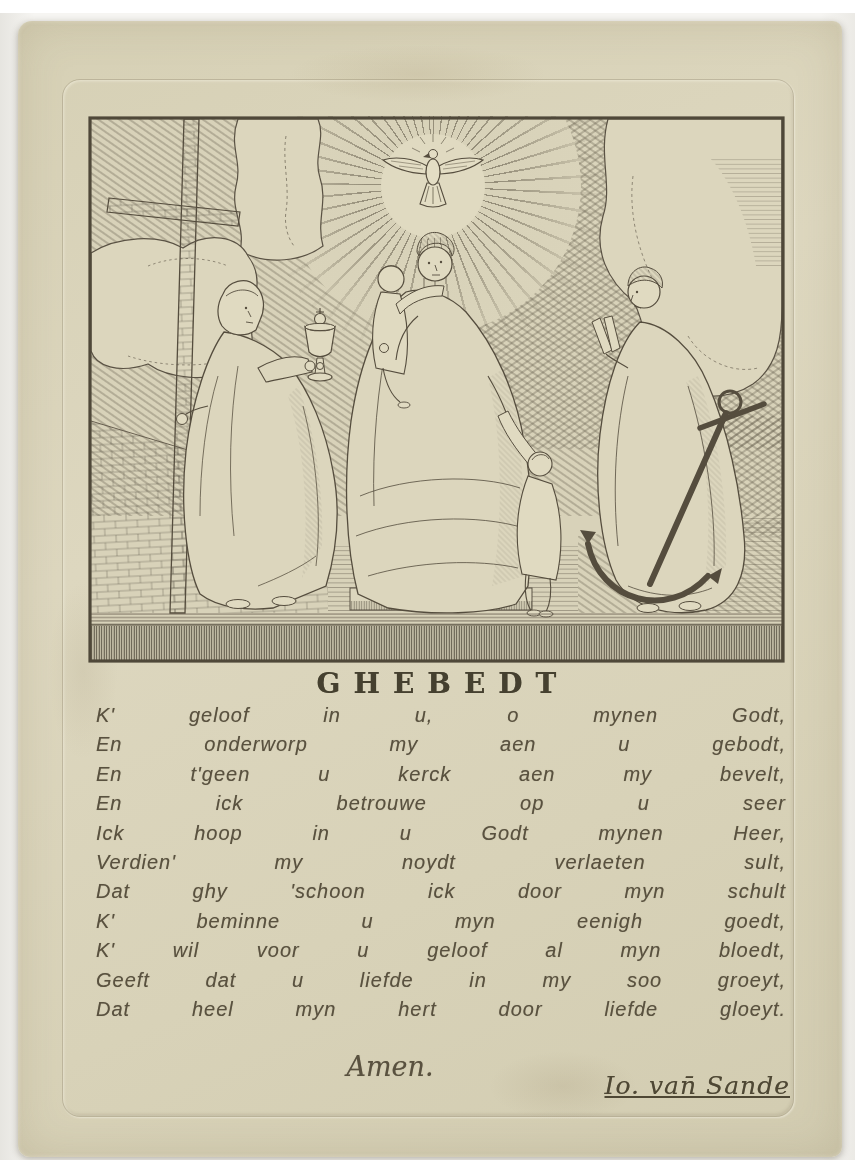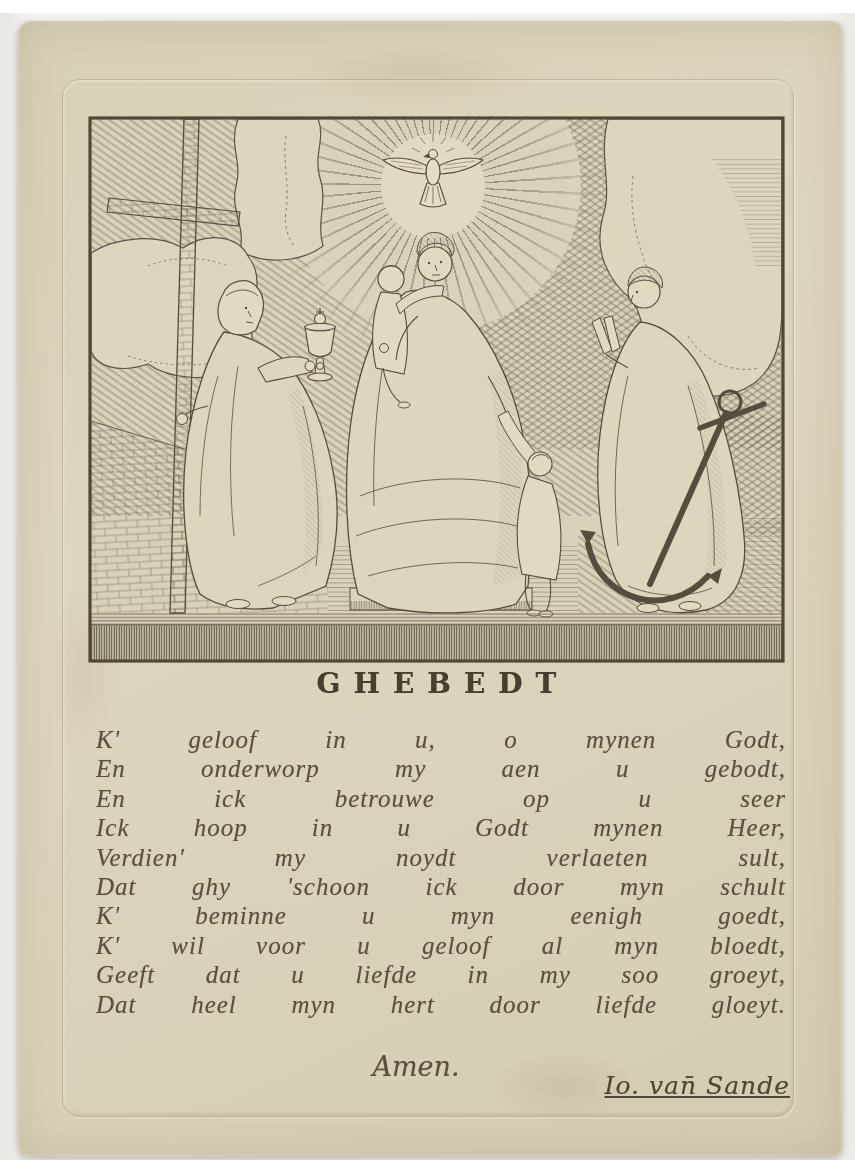--- a/index.html
+++ b/index.html
@@ -22,25 +22,25 @@
   .engraving{position:absolute;left:70px;top:95px;width:697px;height:547px;background:#d8d2b9;overflow:hidden;}
   .glory-rays{position:absolute;left:175px;top:-100px;width:340px;height:340px;border-radius:50%;
     background:repeating-conic-gradient(from 0deg at 50% 50%, rgba(88,80,64,.52) 0deg 1.1deg, rgba(88,80,64,0) 1.1deg 6.6deg);}
   .glory-rays::after{content:'';position:absolute;inset:0;border-radius:50%;
     background:radial-gradient(circle, rgba(218,212,187,0) 28%, rgba(218,212,187,.95) 72%);}
   .engraving svg{position:absolute;left:0;top:0;}
 
   .title{position:absolute;left:70px;top:646px;width:697px;text-align:center;text-indent:13px;
     font-family:"DejaVu Serif",serif;font-weight:700;font-size:28px;letter-spacing:13px;color:#45402f;
     text-shadow:0 0 .6px rgba(69,64,47,.6);}
-  .prayer{position:absolute;left:78px;top:704px;width:690px;
-    font-family:Liberation Serif, serif;font-style:italic;font-size:25px;line-height:29px;
+  .prayer{position:absolute;left:78px;top:680px;width:690px;
+    font-family:Liberation Sans, sans-serif;font-style:italic;font-size:20px;line-height:29px;
     letter-spacing:1px;word-spacing:9px;color:#59513f;text-shadow:0 0 .7px rgba(89,81,63,.45);}
   .prayer .line{height:29.4px;white-space:nowrap;text-align:justify;text-align-last:justify;}
-  .amen{position:absolute;left:78px;top:1030px;width:640px;text-align:center;
+  .amen{position:absolute;left:52px;top:1030px;width:640px;text-align:center;
     font-family:"DejaVu Serif",serif;font-style:italic;font-size:27px;color:#59513f;text-shadow:0 0 .7px rgba(89,81,63,.45);}
   .signature{position:absolute;left:70px;top:1050px;width:702px;text-align:right;
     font-family:"DejaVu Serif",serif;font-style:italic;font-size:25px;letter-spacing:1px;color:#4e4734;text-shadow:0 0 .6px rgba(78,71,52,.5);text-decoration:underline;}
 </style>
 </head>
 <body>
 
 <div class="scan">
   <div class="card">
     <div class="plate-mark"></div>
@@ -215,20 +215,21 @@
         </g>
         <rect x="2" y="2" width="693" height="543" fill="none" stroke="#4f4839" stroke-width="3.2"></rect>
       </svg>
     </div>
 
     <div class="title">GHEBEDT</div>
 
     <div class="prayer">
       <div class="line">K' geloof in u, o mynen Godt,</div>
       <div class="line">En onderworp my aen u gebodt,</div>
+      <div class="line">En t'geen u kerck aen my bevelt,</div>
       <div class="line">En ick betrouwe op u seer</div>
       <div class="line">Ick hoop in u Godt mynen Heer,</div>
       <div class="line">Verdien' my noydt verlaeten sult,</div>
       <div class="line">Dat ghy 'schoon ick door myn schult</div>
       <div class="line">K' beminne u myn eenigh goedt,</div>
       <div class="line">K' wil voor u geloof al myn bloedt,</div>
       <div class="line">Geeft dat u liefde in my soo groeyt,</div>
       <div class="line">Dat heel myn hert door liefde gloeyt.</div>
     </div>
 

